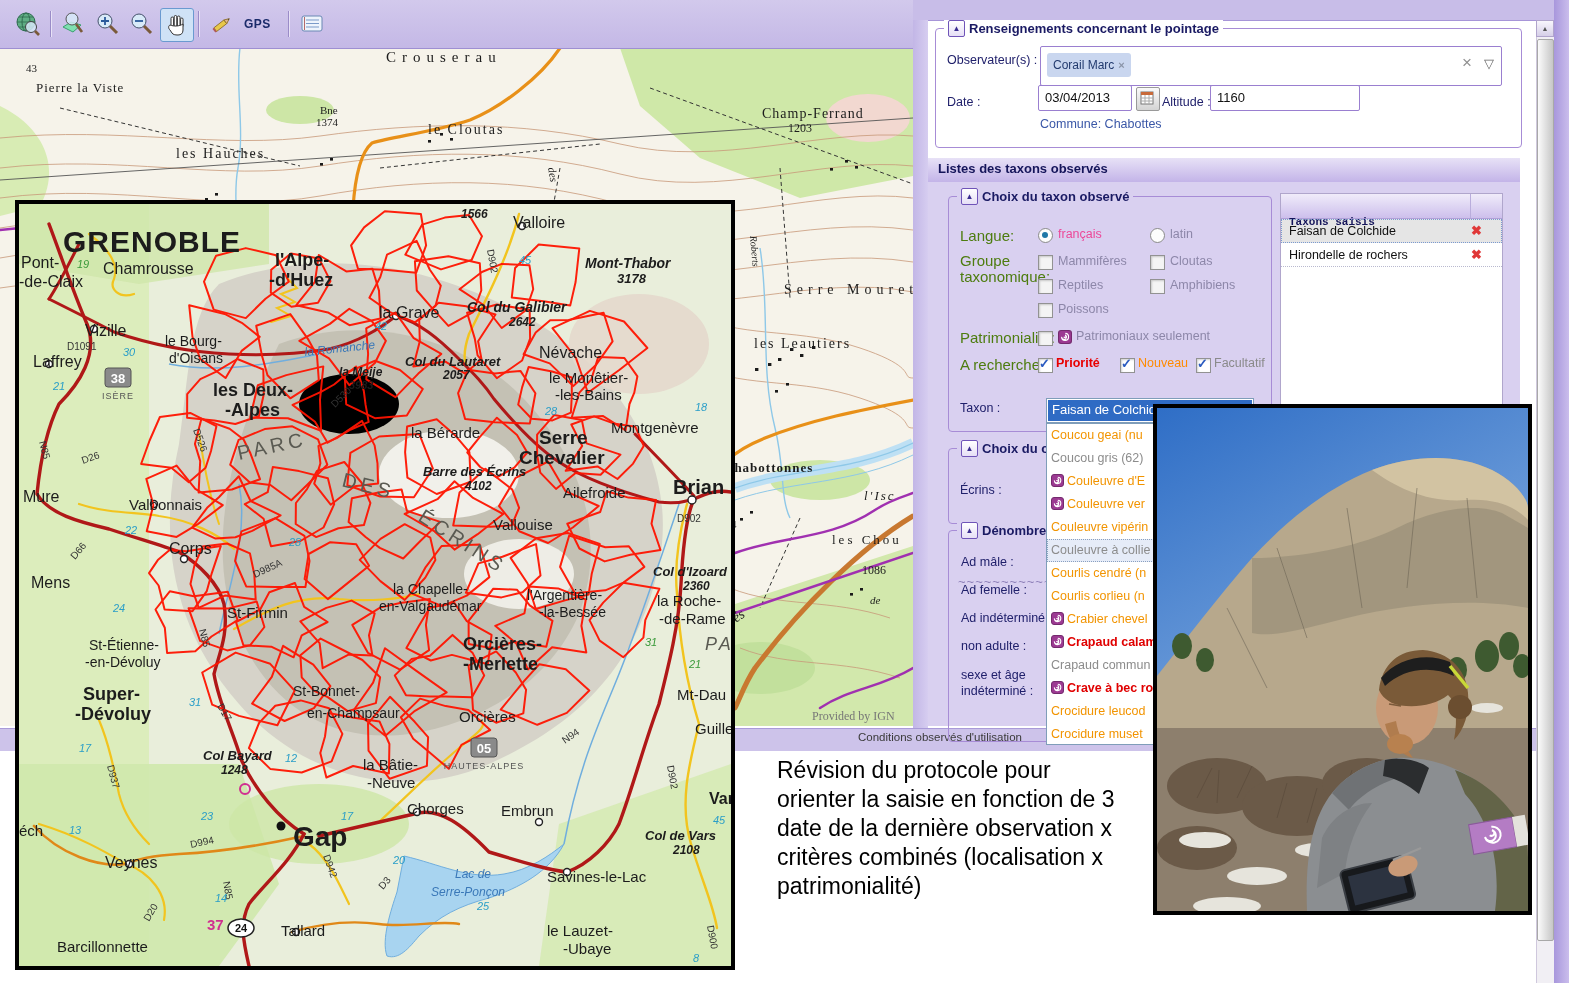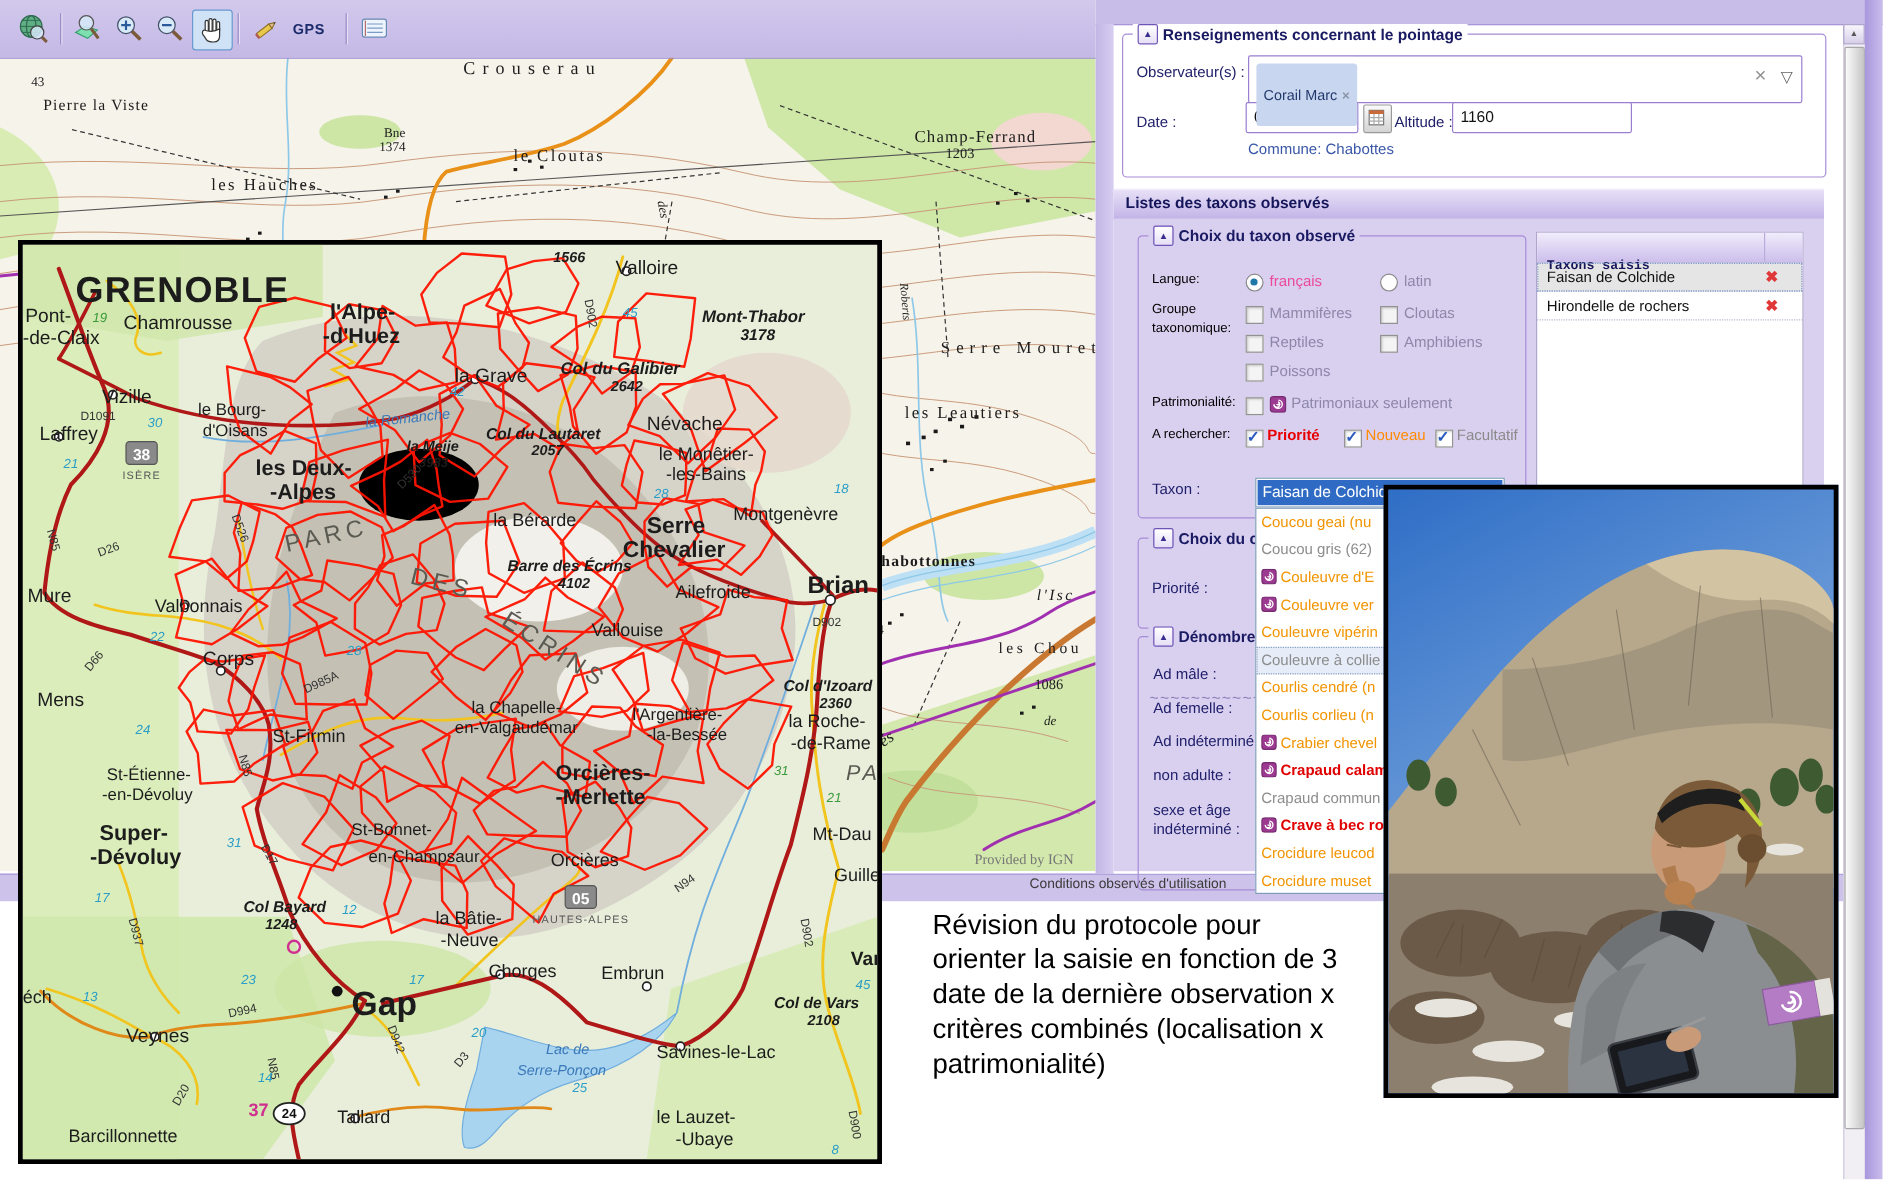--- a/index.html
+++ b/index.html
@@ -25,24 +25,24 @@
   #bg-map text{font-family:"Liberation Serif",serif;}
   #inset-map{left:15px;top:200px;width:712px;height:762px;border:4px solid #000;z-index:12;background:#e9eedb;}
   #inset-map text{font-family:"Liberation Sans",sans-serif;}
   
   .fset{position:absolute;border:1px solid #a78cd6;border-radius:4px;z-index:7;}
   .legend{position:absolute;top:-9px;left:8px;display:flex;align-items:center;gap:4px;padding:0 4px;font-weight:bold;font-size:13px;color:#1a1a63;white-space:nowrap;}
   .legend.on-white{background:#fff;}
   .legend.on-lav{background:#d9d0f0;}
   .colbtn{width:15px;height:15px;border:1px solid #6f54b8;border-radius:2px;background:linear-gradient(#fff,#e6dff6);font-size:8px;color:#3a2d90;display:flex;align-items:center;justify-content:center;flex:none;}
   .lbl-navy{position:absolute;font-size:12.5px;color:#20206b;z-index:8;}
-  .lbl-gray{position:absolute;font-size:11px;color:#000000;z-index:8;}
+  .lbl-gray{position:absolute;font-size:15px;color:#4d7c0f;z-index:8;}
   .lbl-blue{position:absolute;font-size:12.5px;color:#3a57a7;z-index:8;}
   .input{position:absolute;background:#fff;border:1px solid #9a7fd0;border-radius:2px;font-size:13px;color:#111;padding:4px 6px;box-sizing:border-box;z-index:8;}
-  .chip{position:absolute;background:#c9d6ef;border-radius:3px;font-size:12px;color:#223a6e;padding:19px 6px;z-index:9;}
+  .chip{position:absolute;background:#c9d6ef;border-radius:3px;font-size:12px;color:#223a6e;padding:5px 6px;z-index:9;}
   .chip .x{color:#8a94a8;font-weight:bold;margin-left:4px;font-size:11px;}
   .cb{position:absolute;width:13px;height:13px;border:1px solid #929292;background:#f4f4f4;box-shadow:inset 1px 1px 2px rgba(0,0,0,.18);z-index:8;}
   .cb.checked{background:#fff;}
   .cb.checked::after{content:"✓";position:absolute;left:0px;top:-3px;font-size:13px;font-weight:bold;color:#2b5bc0;}
   .radio{position:absolute;width:13px;height:13px;border:1px solid #8a8a8a;border-radius:50%;background:#fdfdfd;z-index:8;}
   .radio.sel::after{content:"";position:absolute;left:3px;top:3px;width:6px;height:6px;border-radius:50%;background:#1f78a8;}
   .optlab{position:absolute;font-size:12.5px;z-index:8;}
   #panel-hdr{left:928px;top:157px;width:592px;height:25px;background:linear-gradient(#e9e3f7,#c3b4e8);border-bottom:1px solid #9d86d2;box-shadow:inset 0 1px 0 #fff;z-index:6;}
   #panel-hdr span{display:inline-block;margin:4px 0 0 10px;font-weight:bold;font-size:13px;color:#15155a;}
   #panel-body{left:928px;top:182px;width:592px;height:544px;background:#d9d0f0;z-index:6;}
@@ -317,21 +317,21 @@
   <span class="optlab" style="left:1214px;top:356px;color:#8a8a8a">Facultatif</span>
   <div id="wavy">~~~~~~~~~~~~~~~~~~~~~~~~~~~~~~~~~~~~~~~~</div>
   <span class="lbl-navy" style="left:960px;top:401px">Taxon :</span>
 
   <div class="fset" style="left:948px;top:448px;width:322px;height:74px">
     <div class="legend on-lav">
       <span class="colbtn">▲</span>
       <span>Choix du critère</span>
     </div>
   </div>
-  <span class="lbl-navy" style="left:960px;top:483px">Priorité :</span>
+  <span class="lbl-navy" style="left:960px;top:483px">Écrins :</span>
 
   <div class="fset" style="left:948px;top:530px;width:322px;height:210px">
     <div class="legend on-lav">
       <span class="colbtn">▲</span>
       <span>Dénombrement</span>
     </div>
     <div id="denom-fields" style="position:absolute;left:12px;top:24px">
         <div class="denom-lbl">Ad mâle :</div>
         <div class="denom-lbl">Ad femelle :</div>
         <div class="denom-lbl">Ad indéterminé :</div>

